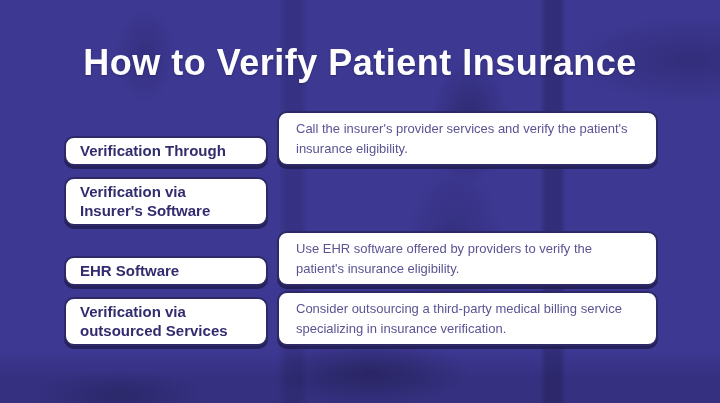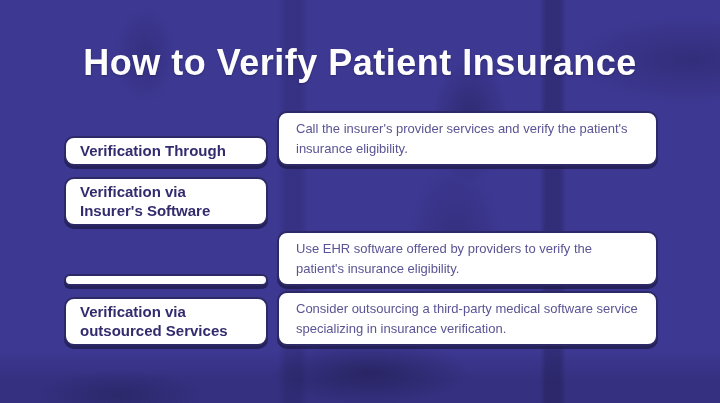--- a/index.html
+++ b/index.html
@@ -116,28 +116,29 @@
         </div>
       </div>
       <div class="row">
         <div class="box label-box">
           <div>Verification via</div>
           <div>Insurer's Software</div>
         </div>
       </div>
       <div class="row">
         <div class="box label-box">
+          <div>EHR Software</div>
         </div>
         <div class="box desc-box">
           <span>Use EHR software offered by providers to verify the patient's insurance eligibility.</span>
         </div>
       </div>
       <div class="row">
         <div class="box label-box">
           <div>Verification via</div>
           <div>outsourced Services</div>
         </div>
         <div class="box desc-box">
-          <span>Consider outsourcing a third-party medical software service specializing in insurance verification.</span>
+          <span>Consider outsourcing a third-party medical billing service specializing in insurance verification.</span>
         </div>
       </div>
     </div>
 </div>
 
 </body></html>

